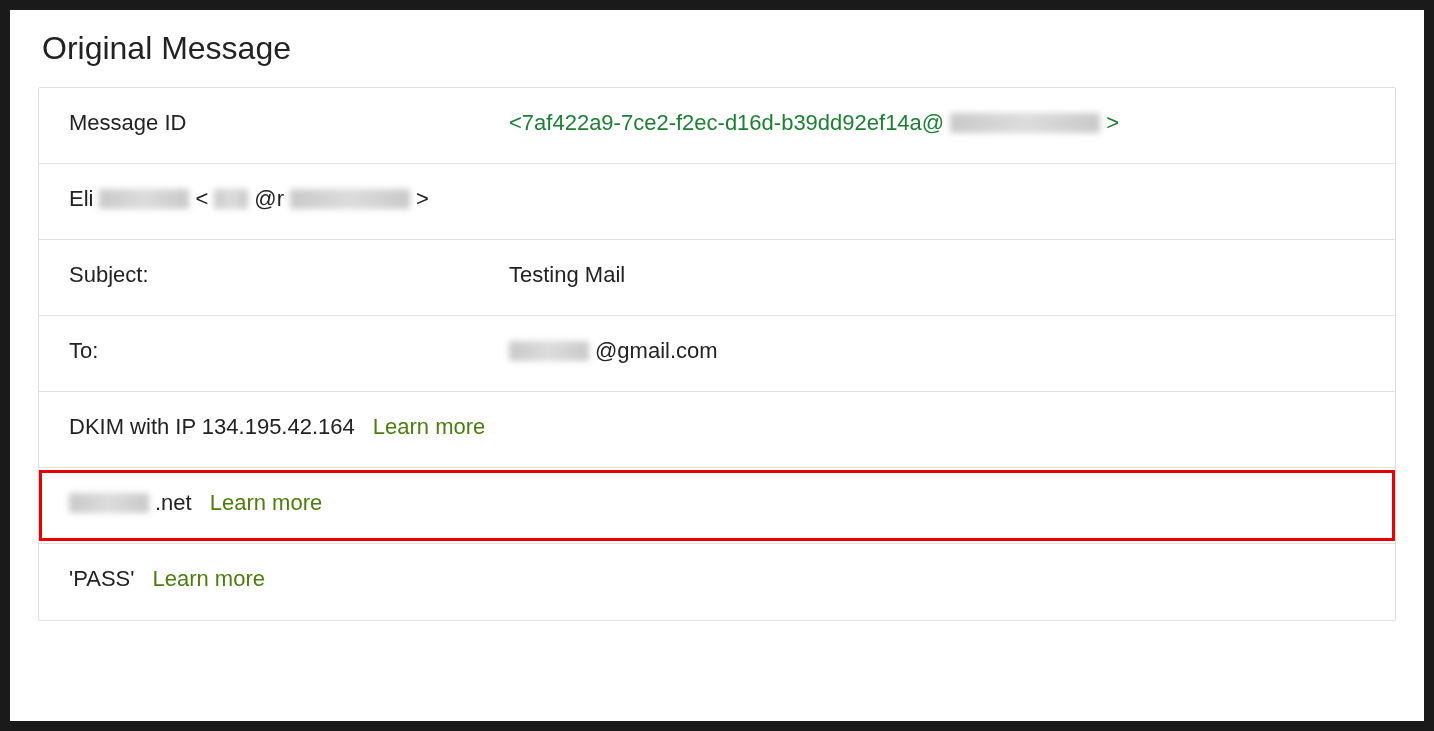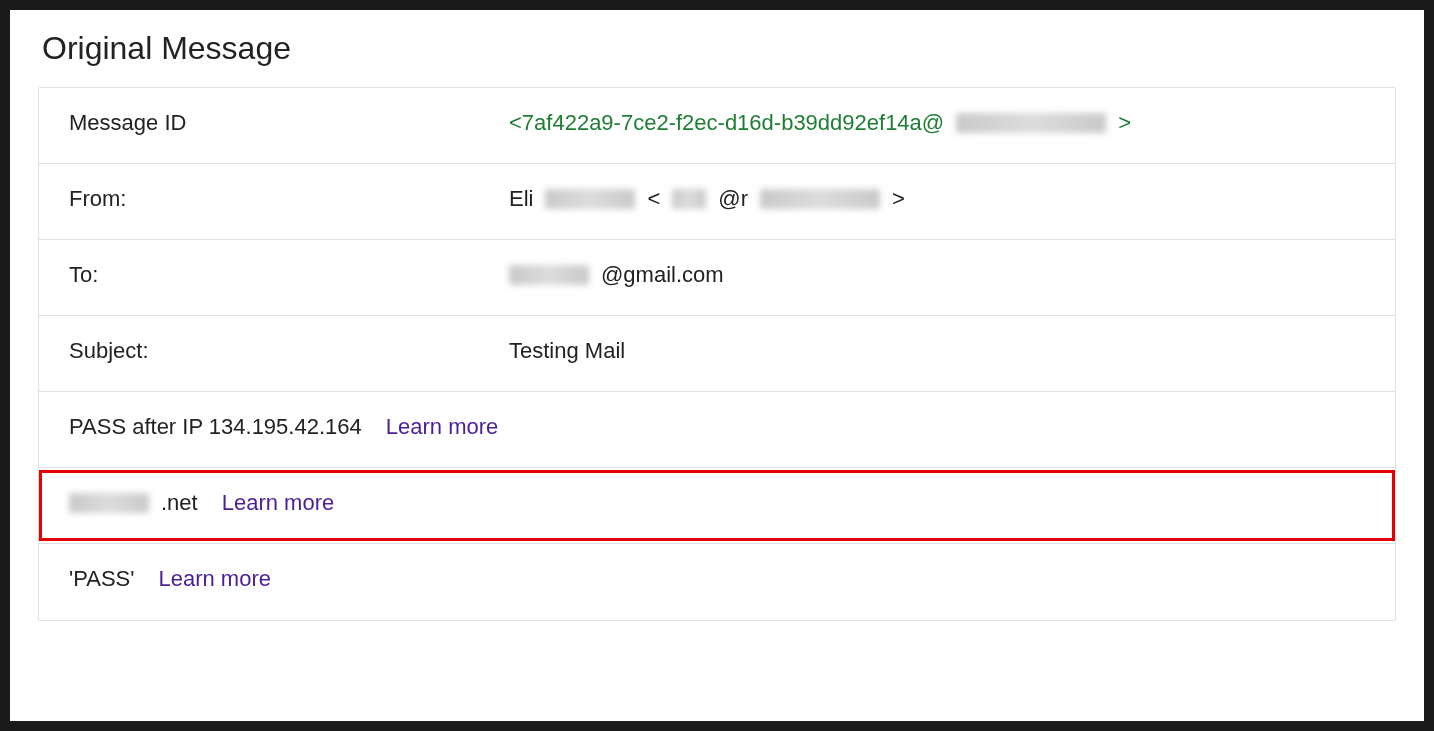--- a/index.html
+++ b/index.html
@@ -36,26 +36,26 @@
       position: relative;
     }
     .row:last-child { border-bottom: none; }
     .label {
       width: 440px;
       flex-shrink: 0;
     }
     .value {
       display: flex;
       align-items: center;
-      gap: 12px;
+      gap: 6px;
       flex-wrap: wrap;
     }
     .msgid { color: #1e7e34; }
     .learn {
-      color: #4c1d95;
+      color: #4d7c0f;
       text-decoration: none;
       margin-left: 12px;
     }
     .highlight-box::after {
       content: "";
       position: absolute;
       top: 2px; left: 0; right: 0; bottom: 2px;
       border: 3px solid #e60000;
       pointer-events: none;
     }
@@ -80,48 +80,47 @@
       <div class="label">Message ID</div>
       <div class="value msgid">
         <span>&lt;7af422a9-7ce2-f2ec-d16d-b39dd92ef14a@</span>
           <span class="blur" style="width:150px"></span>
           <span>&gt;</span>
       </div>
     </div>
 
 
     <div class="row">
-      <div class="label">From:</div>
       <div class="value">
         <span>Eli </span>
         <span class="blur" style="width:90px"></span>
         <span> &lt;</span>
           <span class="blur" style="width:34px"></span>
           <span>@r</span>
           <span class="blur" style="width:120px"></span>
           <span>&gt;</span>
       </div>
     </div>
 
     <div class="row">
+      <div class="label">Subject:</div>
+      <div class="value">Testing Mail</div>
+    </div>
+
+    <div class="row">
       <div class="label">To:</div>
       <div class="value">
         <span class="blur" style="width:80px"></span>
           <span>@gmail.com</span>
       </div>
     </div>
 
     <div class="row">
-      <div class="label">Subject:</div>
-      <div class="value">Testing Mail</div>
-    </div>
-
-    <div class="row">
       <div class="value">
-        <span>PASS after IP 134.195.42.164</span>
+        <span>DKIM with IP 134.195.42.164</span>
         <a href="#" class="learn">Learn more</a>
       </div>
     </div>
 
     <div class="row highlight-box">
       <div class="value">
           <span class="blur" style="width:80px"></span>
           <span>.net</span>
         <a href="#" class="learn">Learn more</a>
       </div>

